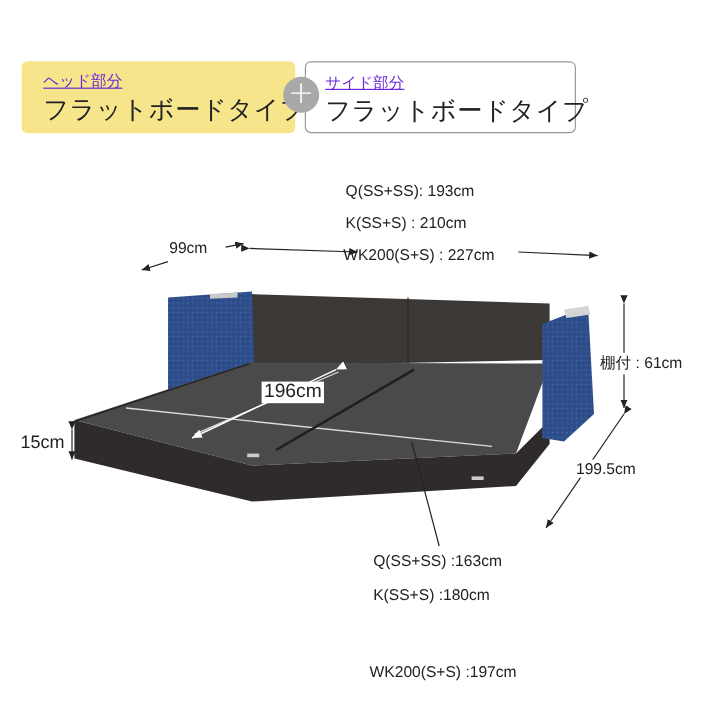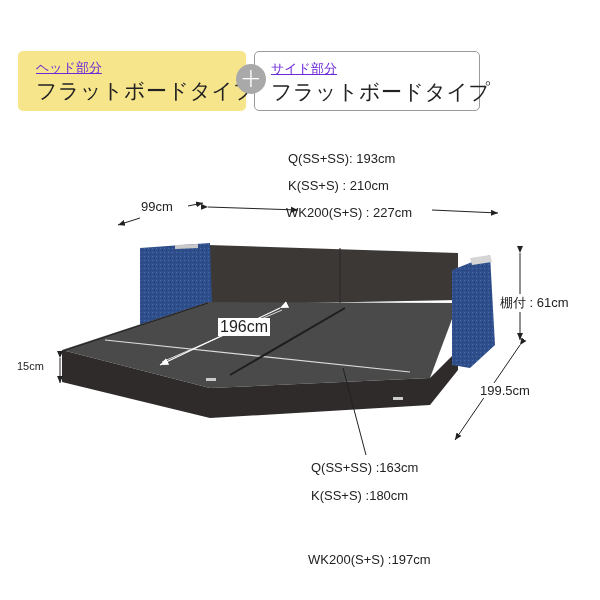--- a/index.html
+++ b/index.html
@@ -6,21 +6,21 @@
   body{width:600px;height:600px;position:relative;overflow:hidden;font-family:"DejaVu Sans","Liberation Sans",sans-serif;color:#222;}
   .badge{position:absolute;border-radius:5px;box-sizing:border-box;}
   .badge-head{left:18px;top:51px;width:228px;height:60px;background:#f7e58c;}
   .badge-side{left:254px;top:51px;width:226px;height:60px;background:#fff;border:1.5px solid #9a9a9a;}
   .badge .sub{position:absolute;left:18px;top:8px;font-size:13px;color:#6d28d9;text-decoration:underline;}
   .badge .main{position:absolute;left:18px;top:26px;font-size:21px;color:#222;letter-spacing:0.5px;white-space:nowrap;}
   .badge-side .sub{left:16px;}
   .badge-side .main{left:16px;}
   .plus{position:absolute;left:236px;top:64px;width:30px;height:30px;border-radius:50%;background:#a9a9a9;color:#fff;font-size:26px;line-height:28px;text-align:center;font-weight:300;}
   .lbl{position:absolute;font-size:13px;color:#222;white-space:nowrap;font-family:"Liberation Sans",sans-serif;}
-  .lbl-small{font-size:11px;}
+  .lbl-small{font-size:15px;}
   svg{position:absolute;left:0;top:0;}
   .tag196{position:absolute;left:218px;top:318px;background:#fff;padding:0 2px;font-size:16px;font-family:"Liberation Sans",sans-serif;}
 </style>
 </head>
 <body>
 
 <div class="badge badge-head">
   <div class="sub">ヘッド部分</div>
   <div class="main">フラットボードタイプ</div>
 </div>

